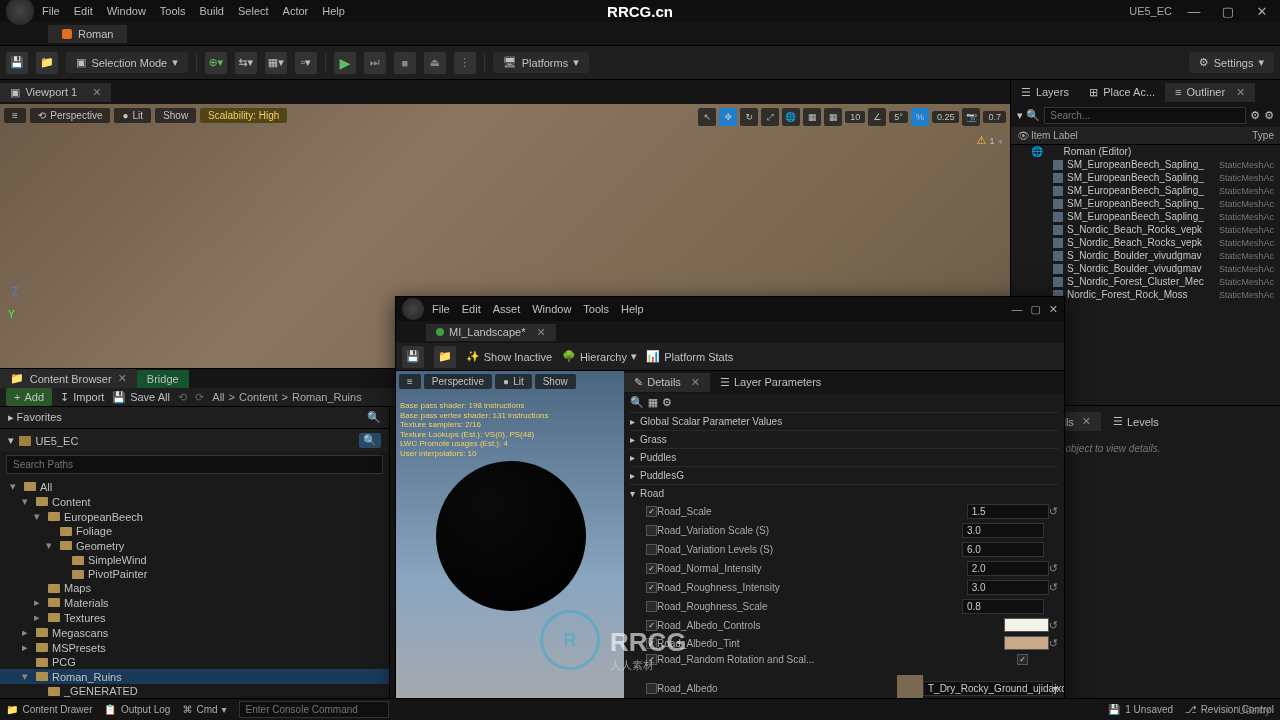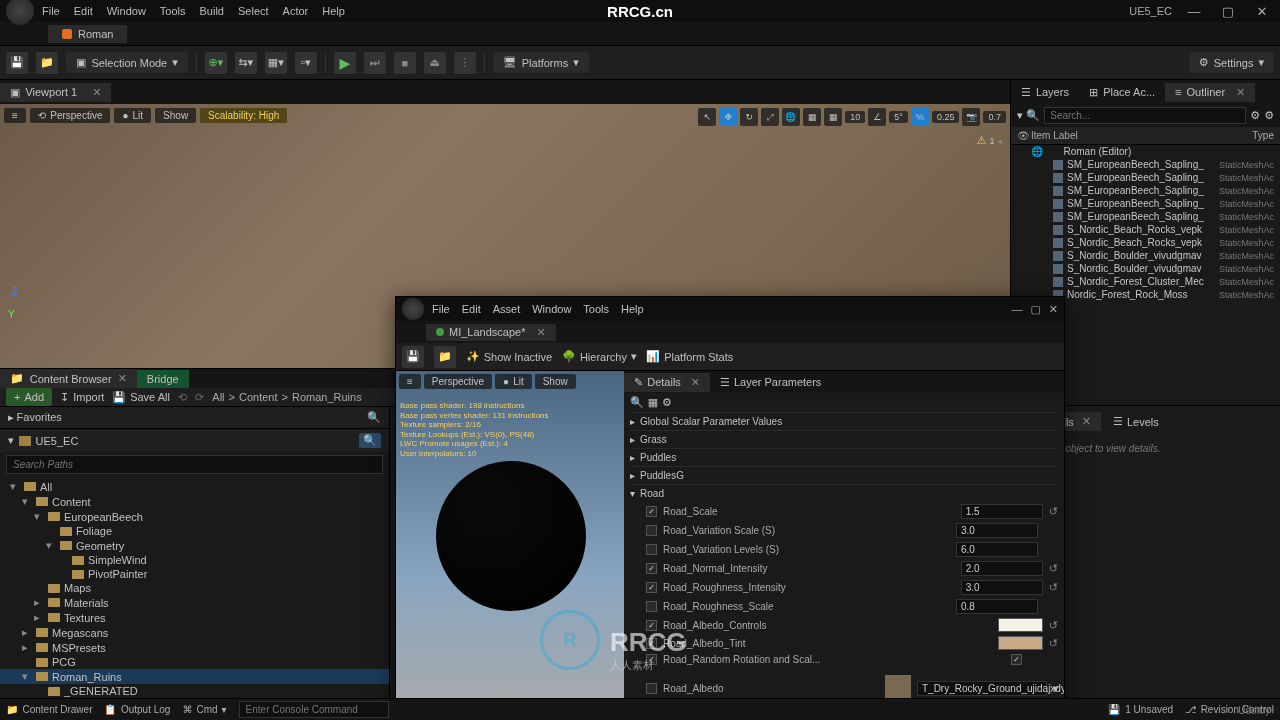--- a/index.html
+++ b/index.html
@@ -65,21 +65,21 @@
 .cb-btn { display: flex; align-items: center; gap: 4px; cursor: pointer; }
 .cb-add { background: #2a5a2a; padding: 3px 8px; border-radius: 2px; }
 .breadcrumb { display: flex; gap: 4px; color: #aaa; }
 .breadcrumb span { cursor: pointer; }
 .cb-body { flex: 1; display: flex; }
 .cb-left { width: 390px; border-right: 1px solid #000; display: flex; flex-direction: column; }
 .cb-fav { padding: 4px 8px; background: #1f1f1f; display: flex; align-items: center; justify-content: space-between; font-size: 11px; border-bottom: 1px solid #000; }
 .cb-proj { padding: 4px 8px; background: #1f1f1f; display: flex; align-items: center; gap: 5px; font-size: 11px; }
 .folder-ico { width: 12px; height: 10px; background: #a08040; border-radius: 1px; }
 .cb-proj-search { padding: 3px 6px; }
-.cb-proj-search input { width: 100%; background: #0f0f0f; border: 1px solid #333; color: #aaa; padding: 3px 6px; font-size: 10px; font-style: italic; }
+.cb-proj-search input { width: 100%; background: #0f0f0f; border: 1px solid #333; color: #aaa; padding: 3px 6px; font-size: 10px; }
 .tree { flex: 1; overflow-y: auto; font-size: 11px; padding: 2px 0; }
 .tree-row { display: flex; align-items: center; padding: 1px 6px; gap: 4px; cursor: pointer; }
 .tree-row.sel { background: #1a3a5a; }
 .tree-row .arrow { width: 10px; color: #888; }
 .tree-row .fld { width: 12px; height: 9px; background: #b09050; border-radius: 1px; }
 .cb-collections { padding: 4px 8px; background: #1f1f1f; border-top: 1px solid #000; display: flex; justify-content: space-between; }
 .cb-right { flex: 1; background: #1a1a1a; }
 
 .statusbar { position: absolute; bottom: 0; left: 0; right: 0; height: 22px; background: #151515; display: flex; align-items: center; padding: 0 6px; gap: 12px; font-size: 10px; border-top: 1px solid #000; }
 .sb-item { display: flex; align-items: center; gap: 4px; cursor: pointer; color: #aaa; }
@@ -101,21 +101,21 @@
 .mi-sphere { position: absolute; top: 90px; left: 40px; width: 150px; height: 150px; background: radial-gradient(circle at 35% 30%, #0a0a0a, #000); border-radius: 50%; }
 .mi-stats { position: absolute; top: 30px; left: 4px; font-size: 8px; color: #f5d060; line-height: 1.2; }
 .mi-details { flex: 1; background: #1a1a1a; display: flex; flex-direction: column; }
 .mi-det-tabs { height: 22px; background: #151515; display: flex; align-items: center; }
 .mi-det-tab { padding: 3px 10px; font-size: 11px; display: flex; align-items: center; gap: 4px; }
 .mi-det-tab.active { background: #2a2a2a; }
 .mi-search { padding: 3px 6px; display: flex; gap: 4px; }
 .mi-search input { flex: 1; background: #0f0f0f; border: 1px solid #333; padding: 3px 6px; font-size: 10px; color: #aaa; }
 .mi-params { flex: 1; overflow-y: auto; padding: 0 6px; }
 .mi-group { border-top: 1px solid #2a2a2a; padding: 3px 0; font-size: 10px; cursor: pointer; display: flex; align-items: center; gap: 5px; }
-.mi-row { display: flex; align-items: center; padding: 2px 0 2px 16px; font-size: 10px; gap: 6px; }
+.mi-row { display: flex; align-items: center; padding: 2px 0 2px 16px; font-size: 10px; gap: 0; }
 .mi-row .chk { width: 11px; height: 11px; background: #2a2a2a; border: 1px solid #555; display: flex; align-items: center; justify-content: center; font-size: 8px; }
 .mi-row .chk.on::before { content: "✓"; color: #ddd; }
 .mi-row .lbl { flex: 1; color: #aaa; white-space: nowrap; overflow: hidden; text-overflow: ellipsis; }
 .mi-row .val { width: 82px; background: #0f0f0f; border: 1px solid #333; padding: 1px 4px; color: #ccc; }
 .mi-row .swatch { width: 45px; height: 14px; border: 1px solid #555; }
 .mi-row .reset { color: #888; font-size: 11px; cursor: pointer; }
 
 .watermark { position: absolute; left: 540px; top: 620px; display: flex; align-items: center; gap: 10px; pointer-events: none; opacity: 0.6; z-index: 100; }
 .wm-logo { width: 60px; height: 60px; border: 3px solid #4ac; border-radius: 50%; display: flex; align-items: center; justify-content: center; color: #4ac; font-weight: bold; font-size: 18px; position: relative; top:-10px;}
 .wm-text { color: #fff; font-size: 26px; font-weight: bold; }

